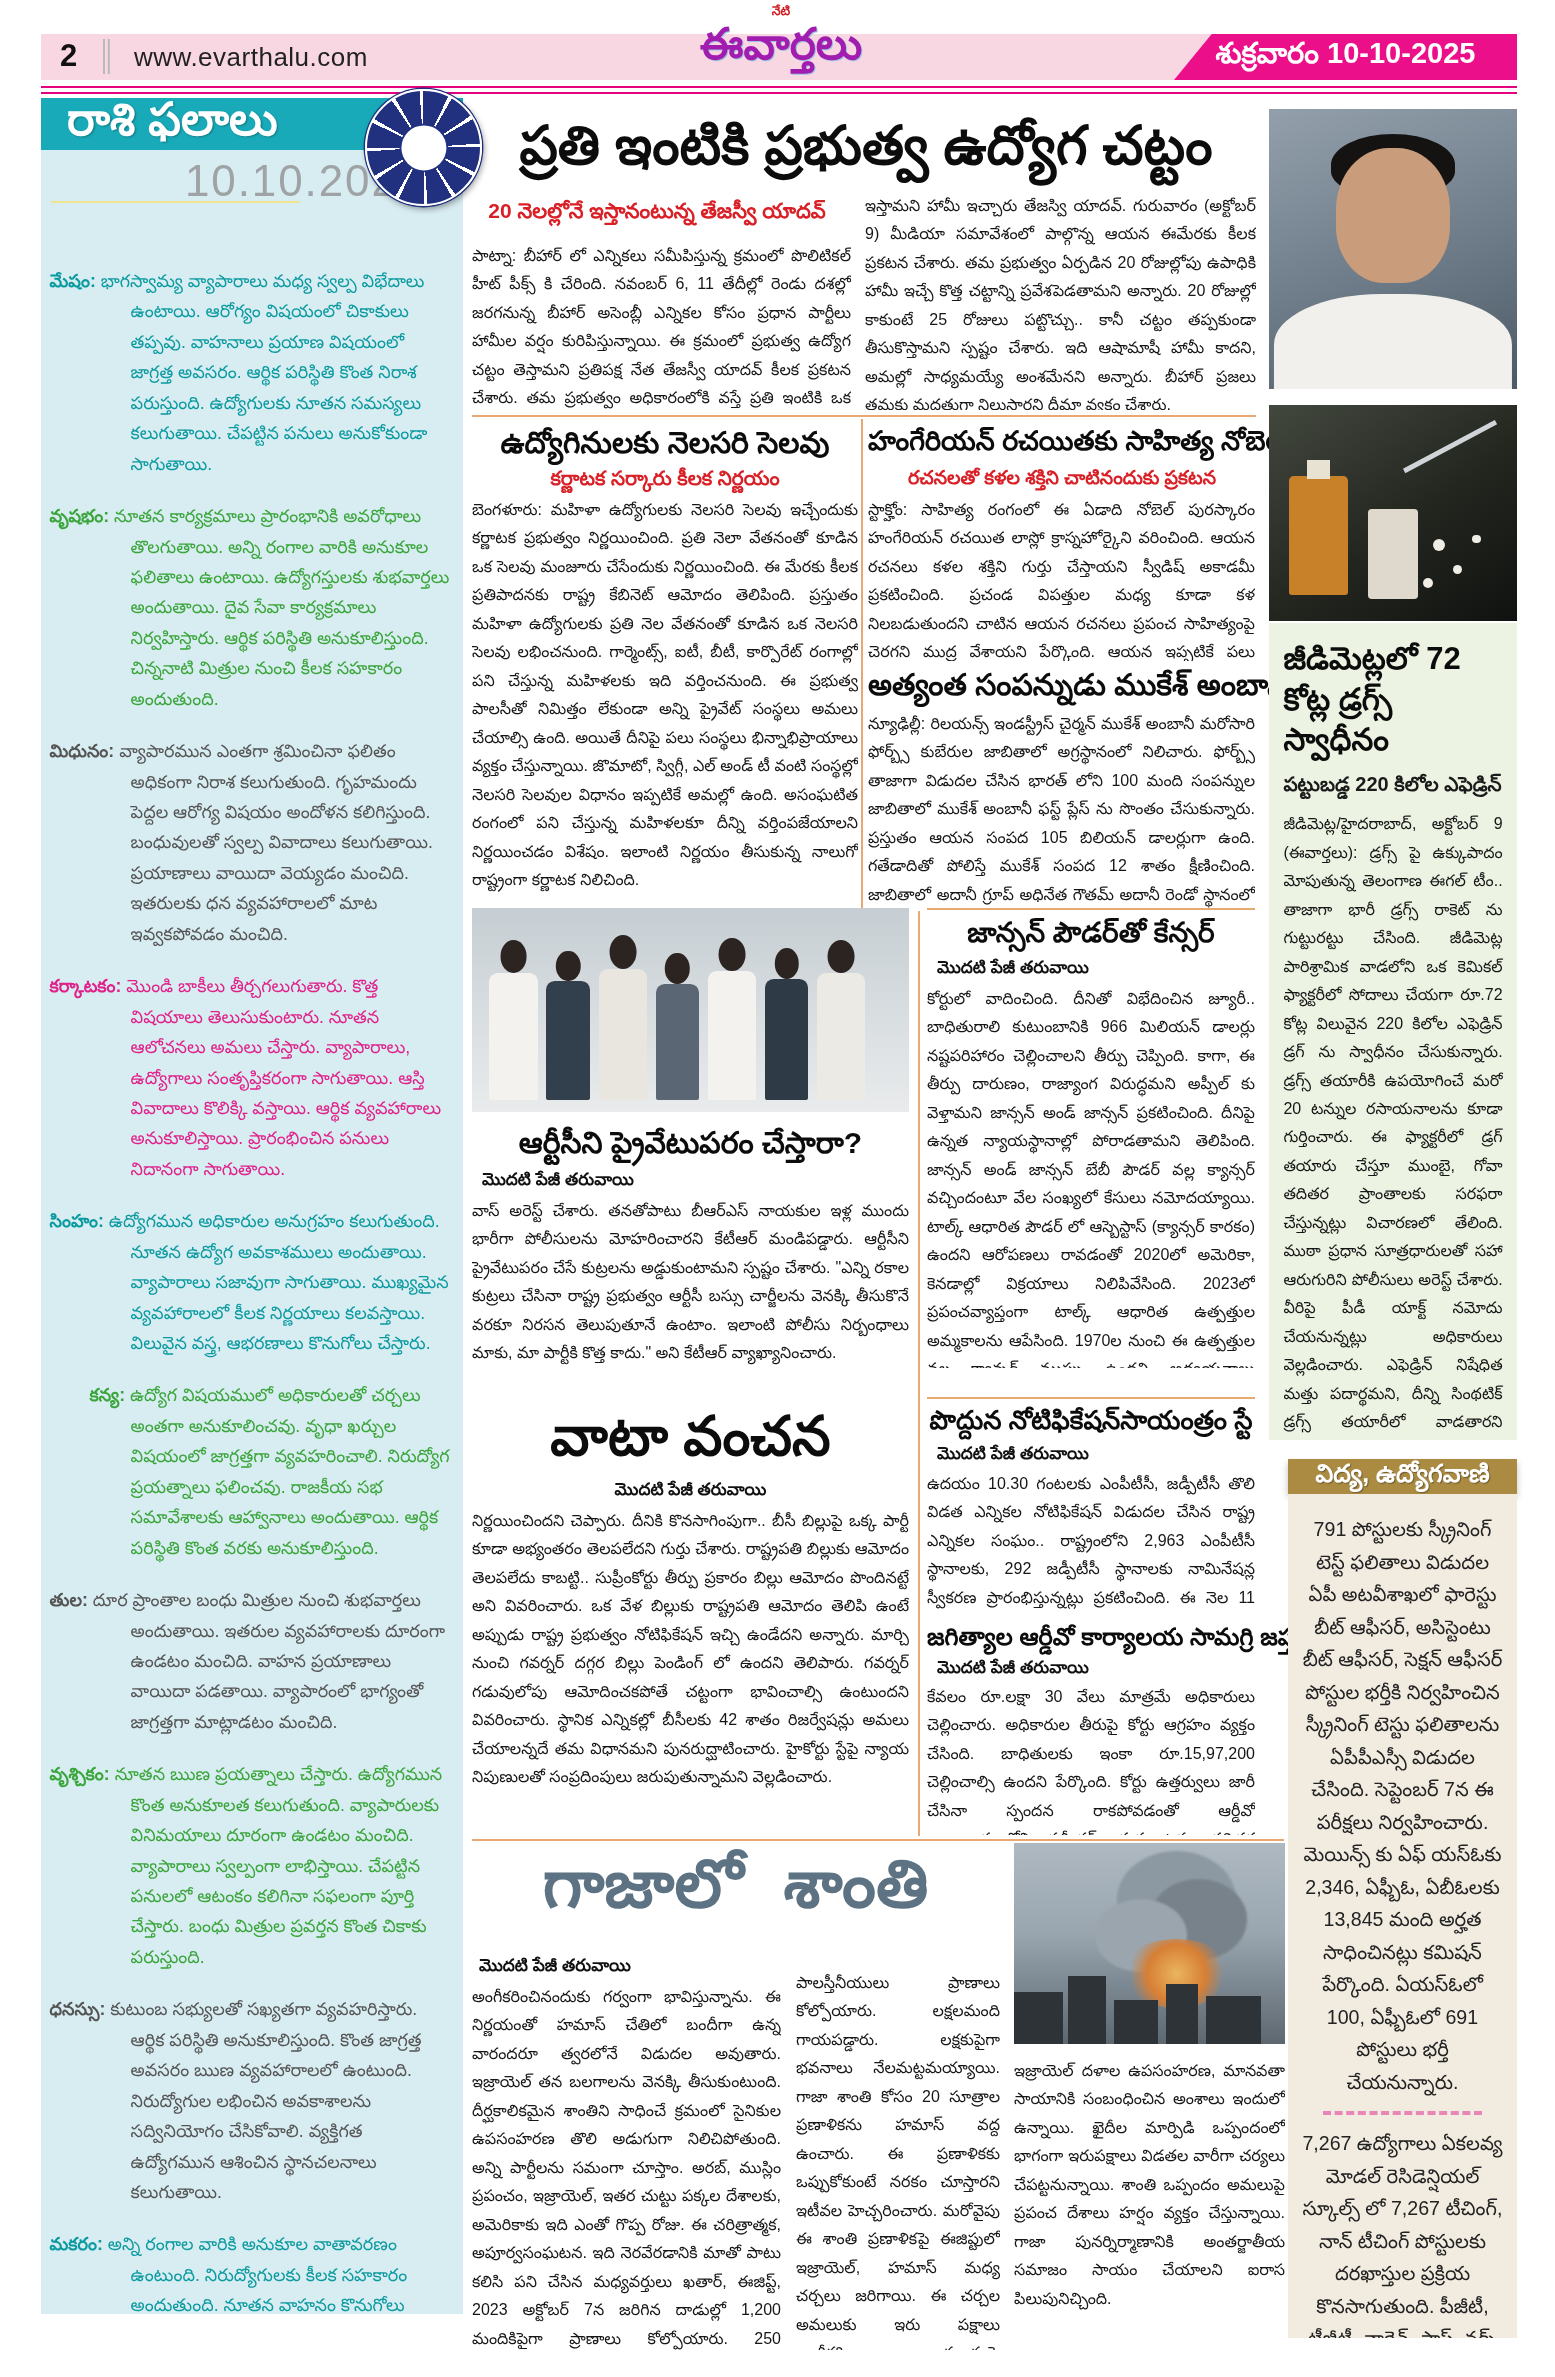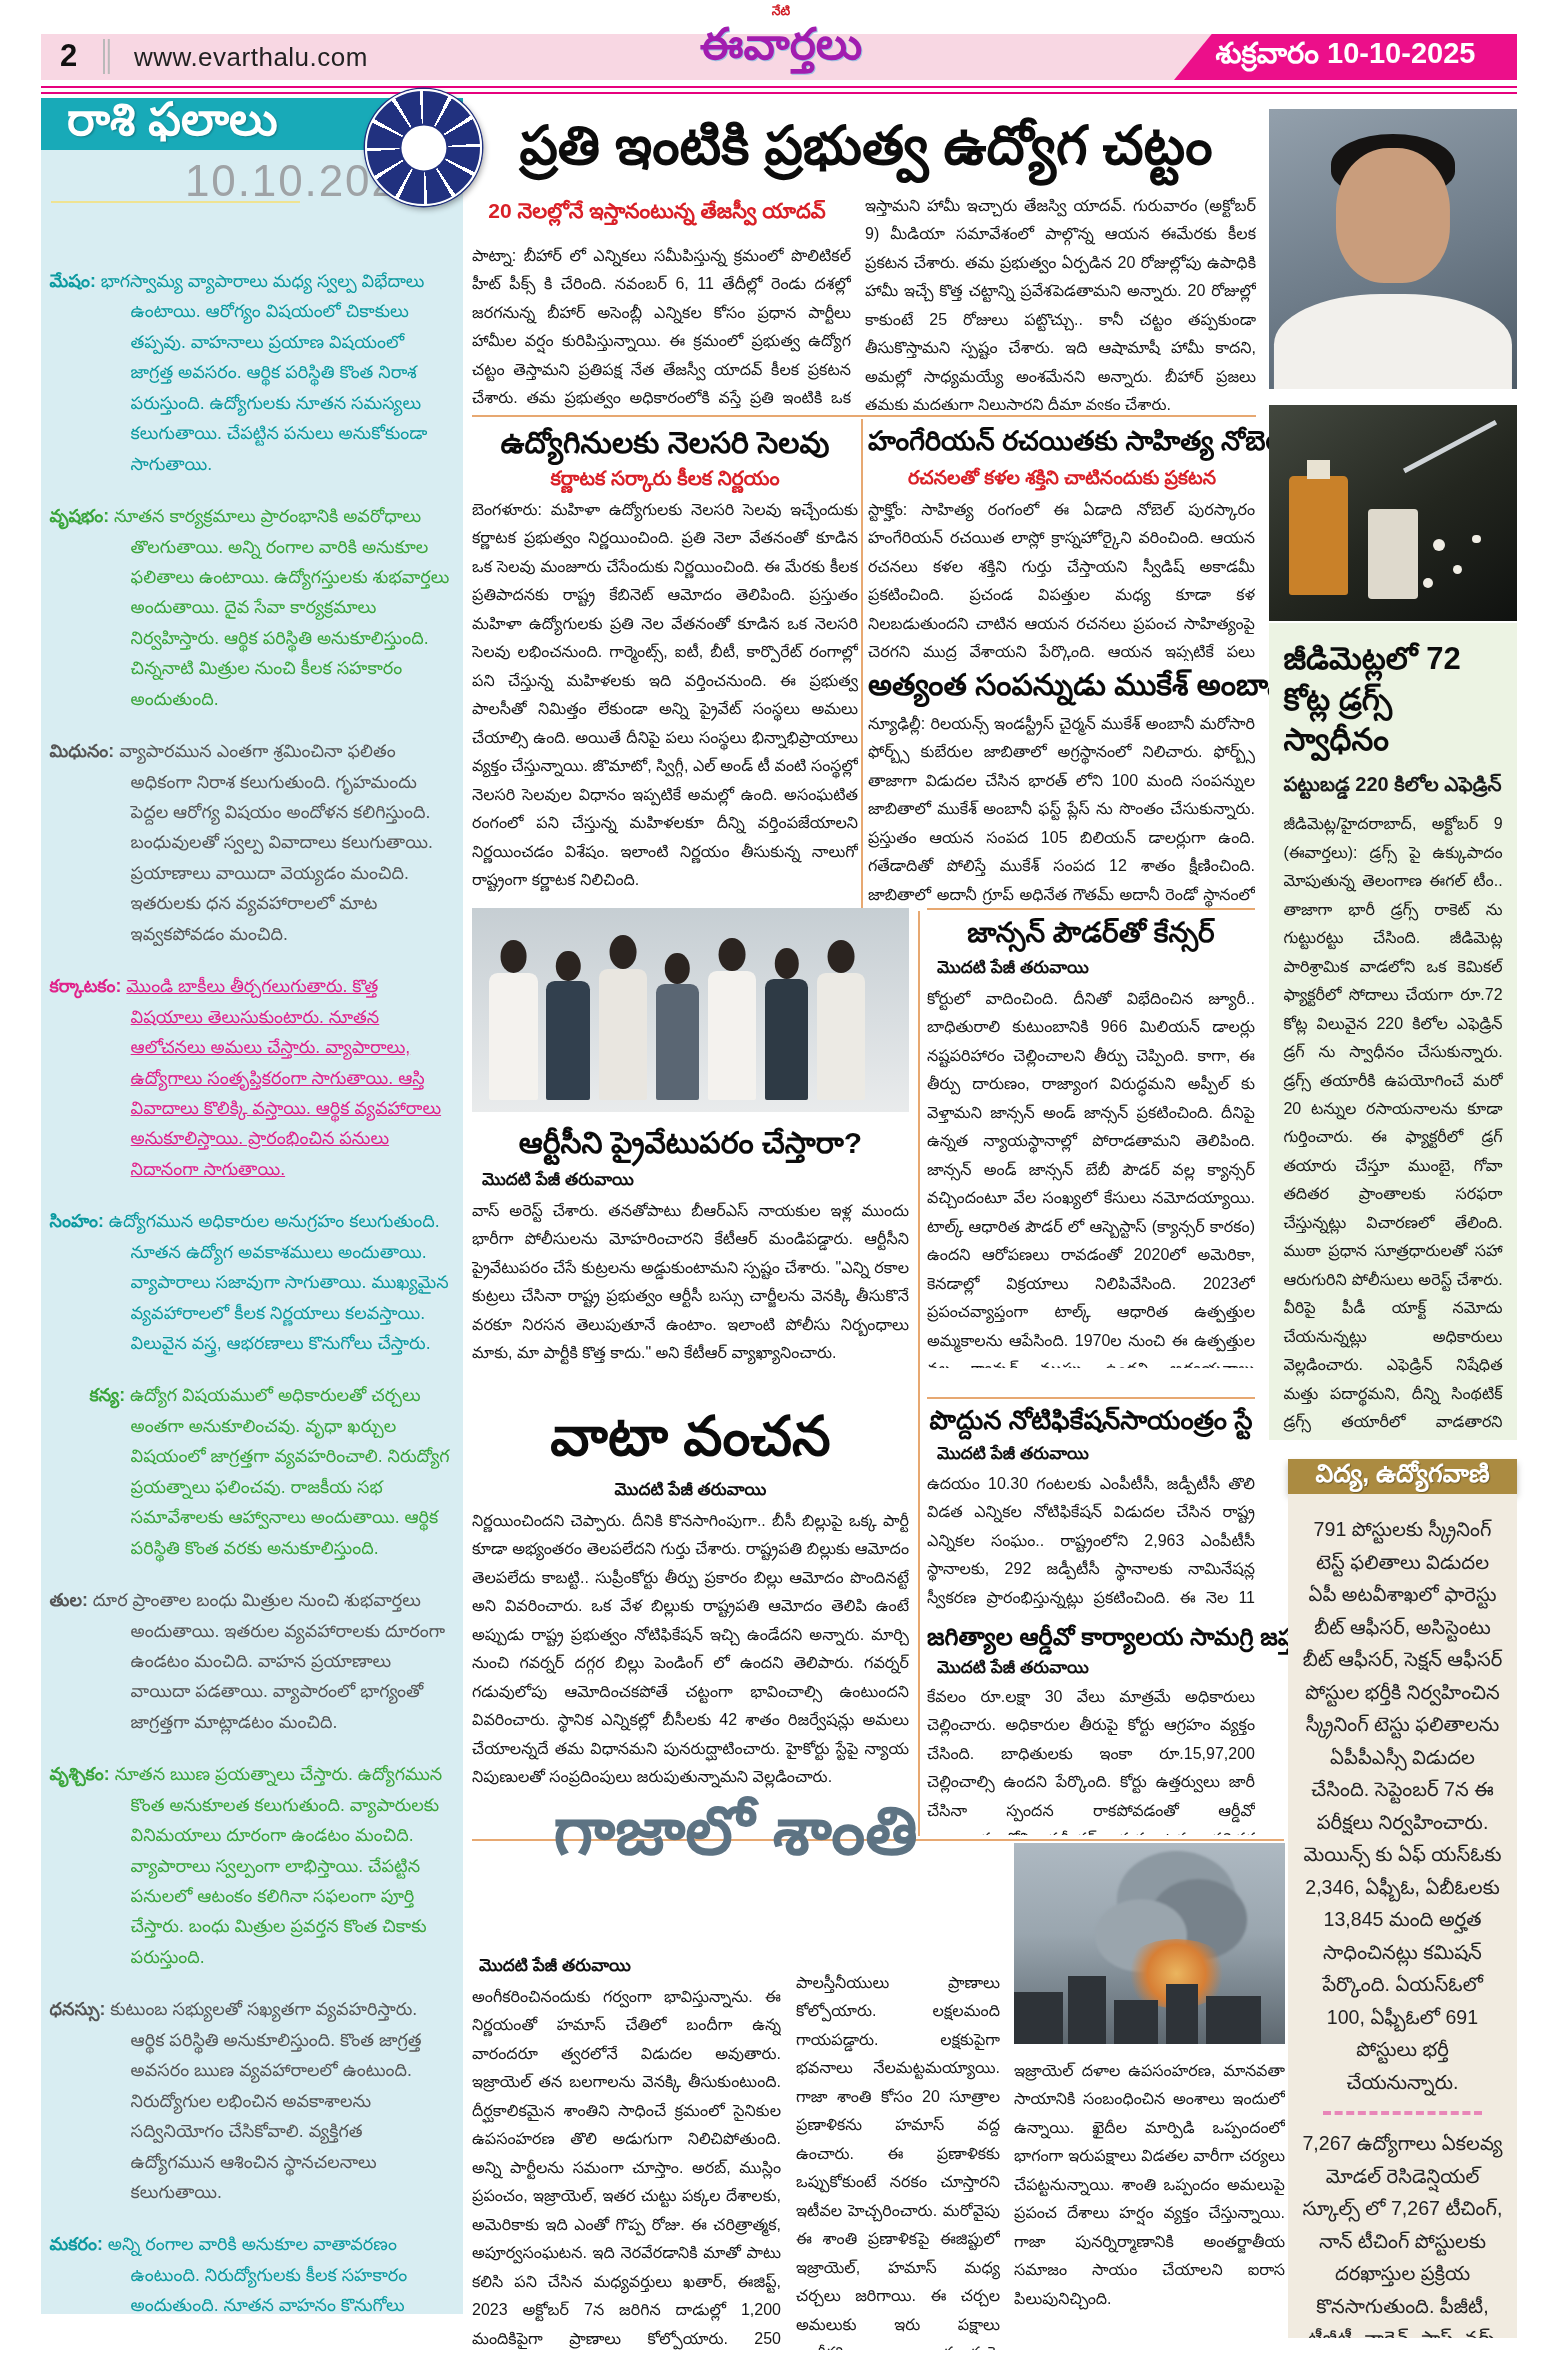--- a/index.html
+++ b/index.html
@@ -91,21 +91,21 @@
   <div class="abs horo-wrap" style="left:41px;top:98px;width:422px;height:2216px;">
     <div class="horo-head" style="height:52px;">
       <span class="horo-title">రాశి ఫలాలు</span>
     </div>
     <div class="abs horo-yellow" style="left:9.6px;top:103px;width:249px;"></div>
     <div class="abs horo-date" style="left:144px;top:58px;">10.10.2025</div>
     <div class="abs horo-entries" style="left:0;top:168px;width:422px;height:2046px;overflow:hidden;box-sizing:border-box;">
       <p class="horo"><b style="color: rgb(11, 154, 160);">మేషం:</b> <span style="color: rgb(11, 154, 160);">భాగస్వామ్య వ్యాపారాలు మధ్య స్వల్ప విభేదాలు ఉంటాయి. ఆరోగ్యం విషయంలో చికాకులు తప్పవు. వాహనాలు ప్రయాణ విషయంలో జాగ్రత్త అవసరం. ఆర్థిక పరిస్థితి కొంత నిరాశ పరుస్తుంది. ఉద్యోగులకు నూతన సమస్యలు కలుగుతాయి. చేపట్టిన పనులు అనుకోకుండా సాగుతాయి.</span></p>
       <p class="horo"><b style="color: rgb(58, 165, 58);">వృషభం:</b> <span style="color: rgb(58, 165, 58);">నూతన కార్యక్రమాలు ప్రారంభానికి అవరోధాలు తొలగుతాయి. అన్ని రంగాల వారికి అనుకూల ఫలితాలు ఉంటాయి. ఉద్యోగస్తులకు శుభవార్తలు అందుతాయి. దైవ సేవా కార్యక్రమాలు నిర్వహిస్తారు. ఆర్థిక పరిస్థితి అనుకూలిస్తుంది. చిన్ననాటి మిత్రుల నుంచి కీలక సహకారం అందుతుంది.</span></p>
       <p class="horo"><b style="color: rgb(85, 85, 85);">మిధునం:</b> <span style="color: rgb(85, 85, 85);">వ్యాపారమున ఎంతగా శ్రమించినా ఫలితం అధికంగా నిరాశ కలుగుతుంది. గృహమందు పెద్దల ఆరోగ్య విషయం అందోళన కలిగిస్తుంది. బంధువులతో స్వల్ప వివాదాలు కలుగుతాయి. ప్రయాణాలు వాయిదా వెయ్యడం మంచిది. ఇతరులకు ధన వ్యవహారాలలో మాట ఇవ్వకపోవడం మంచిది.</span></p>
-      <p class="horo"><b style="color: rgb(224, 33, 138);">కర్కాటకం:</b> <span style="color: rgb(224, 33, 138); text-decoration: underline;">మొండి బాకీలు తీర్చగలుగుతారు. కొత్త విషయాలు తెలుసుకుంటారు. నూతన ఆలోచనలు అమలు చేస్తారు. వ్యాపారాలు, ఉద్యోగాలు సంతృప్తికరంగా సాగుతాయి. ఆస్తి వివాదాలు కొలిక్కి వస్తాయి. ఆర్థిక వ్యవహారాలు అనుకూలిస్తాయి. ప్రారంభించిన పనులు నిదానంగా సాగుతాయి.</span></p>
+      <p class="horo"><b style="color: rgb(224, 33, 138);">కర్కాటకం:</b> <span style="color: rgb(224, 33, 138);">మొండి బాకీలు తీర్చగలుగుతారు. కొత్త విషయాలు తెలుసుకుంటారు. నూతన ఆలోచనలు అమలు చేస్తారు. వ్యాపారాలు, ఉద్యోగాలు సంతృప్తికరంగా సాగుతాయి. ఆస్తి వివాదాలు కొలిక్కి వస్తాయి. ఆర్థిక వ్యవహారాలు అనుకూలిస్తాయి. ప్రారంభించిన పనులు నిదానంగా సాగుతాయి.</span></p>
       <p class="horo"><b style="color: rgb(11, 154, 160);">సింహం:</b> <span style="color: rgb(11, 154, 160);">ఉద్యోగమున అధికారుల అనుగ్రహం కలుగుతుంది. నూతన ఉద్యోగ అవకాశములు అందుతాయి. వ్యాపారాలు సజావుగా సాగుతాయి. ముఖ్యమైన వ్యవహారాలలో కీలక నిర్ణయాలు కలవస్తాయి. విలువైన వస్త్ర, ఆభరణాలు కొనుగోలు చేస్తారు.</span></p>
       <p class="horo"><b style="color: rgb(58, 165, 58); padding-left: 40px;">కన్య:</b> <span style="color: rgb(58, 165, 58);">ఉద్యోగ విషయములో అధికారులతో చర్చలు అంతగా అనుకూలించవు. వృధా ఖర్చుల విషయంలో జాగ్రత్తగా వ్యవహరించాలి. నిరుద్యోగ ప్రయత్నాలు ఫలించవు. రాజకీయ సభ సమావేశాలకు ఆహ్వానాలు అందుతాయి. ఆర్థిక పరిస్థితి కొంత వరకు అనుకూలిస్తుంది.</span></p>
       <p class="horo"><b style="color: rgb(85, 85, 85);">తుల:</b> <span style="color: rgb(85, 85, 85);">దూర ప్రాంతాల బంధు మిత్రుల నుంచి శుభవార్తలు అందుతాయి. ఇతరుల వ్యవహారాలకు దూరంగా ఉండటం మంచిది. వాహన ప్రయాణాలు వాయిదా పడతాయి. వ్యాపారంలో భాగ్యంతో జాగ్రత్తగా మాట్లాడటం మంచిది.</span></p>
       <p class="horo"><b style="color: rgb(58, 165, 58);">వృశ్చికం:</b> <span style="color: rgb(58, 165, 58);">నూతన ఋణ ప్రయత్నాలు చేస్తారు. ఉద్యోగమున కొంత అనుకూలత కలుగుతుంది. వ్యాపారులకు వినిమయాలు దూరంగా ఉండటం మంచిది. వ్యాపారాలు స్వల్పంగా లాభిస్తాయి. చేపట్టిన పనులలో ఆటంకం కలిగినా సఫలంగా పూర్తి చేస్తారు. బంధు మిత్రుల ప్రవర్తన కొంత చికాకు పరుస్తుంది.</span></p>
       <p class="horo"><b style="color: rgb(85, 85, 85);">ధనస్సు:</b> <span style="color: rgb(85, 85, 85);">కుటుంబ సభ్యులతో సఖ్యతగా వ్యవహరిస్తారు. ఆర్థిక పరిస్థితి అనుకూలిస్తుంది. కొంత జాగ్రత్త అవసరం బుుణ వ్యవహారాలలో ఉంటుంది. నిరుద్యోగుల లభించిన అవకాశాలను సద్వినియోగం చేసికోవాలి. వ్యక్తిగత ఉద్యోగమున ఆశించిన స్థానచలనాలు కలుగుతాయి.</span></p>
       <p class="horo"><b style="color: rgb(11, 154, 160);">మకరం:</b> <span style="color: rgb(11, 154, 160);">అన్ని రంగాల వారికి అనుకూల వాతావరణం ఉంటుంది. నిరుద్యోగులకు కీలక సహకారం అందుతుంది. నూతన వాహనం కొనుగోలు చేస్తారు. ఉద్యోగులకు అదనపు పని బాధ్యతలు చికాకు కలిగిస్తాయి. దైవ సేవ కార్యక్రమాల్లో పాల్గొంటారు.</span></p>
 
     </div>
   </div>
   <div class="abs zodiac" style="left:365px;top:89px;width:113px;height:113px;z-index:6;">
@@ -159,21 +159,21 @@
 
   <div class="abs rule-h" style="left:927px;top:1397px;width:328px;"></div>
   <div class="abs art-title nowrap" style="left:927px;top:1407px;width:328px;font-size:26px;">పొద్దున నోటిఫికేషన్‌సాయంత్రం స్టే</div>
   <div class="abs cont" style="left:937px;top:1444px;">మొదటి పేజీ తరువాయి</div>
   <div class="abs body-txt" style="left:927px;top:1470px;width:328px;height:141px;">ఉదయం 10.30 గంటలకు ఎంపీటీసీ, జడ్పీటీసీ తొలి విడత ఎన్నికల నోటిఫికేషన్ విడుదల చేసిన రాష్ట్ర ఎన్నికల సంఘం.. రాష్ట్రంలోని 2,963 ఎంపీటీసీ స్థానాలకు, 292 జడ్పీటీసీ స్థానాలకు నామినేషన్ల స్వీకరణ ప్రారంభిస్తున్నట్లు ప్రకటించింది. ఈ నెల 11 వరకు నామినేషన్ల స్వీకరణకు గడువు ఇచ్చింది. కానీ, సాయంత్రం హైకోర్టు ఈ నోటిఫికేషన్ పై స్టే విధించడంతో ఎన్నికల ప్రక్రియ నిలిచిపోయింది. తదుపరి ఉత్తర్వులు వచ్చే వరకు రద్దు చేస్తున్నట్లు గెజిట్ విడుదల చేసింది. తదుపరి నోటిఫికేషన్ వచ్చే వరకు నిలిపివేస్తున్నట్లు పేర్కొంది.</div>
   <div class="abs art-title nowrap" style="left:927px;top:1624px;width:328px;font-size:24px;">జగిత్యాల ఆర్డీవో కార్యాలయ సామగ్రి జప్తు</div>
   <div class="abs cont" style="left:937px;top:1658px;">మొదటి పేజీ తరువాయి</div>
   <div class="abs body-txt" style="left:927px;top:1683px;width:328px;height:152px;">కేవలం రూ.లక్షా 30 వేలు మాత్రమే అధికారులు చెల్లించారు. అధికారుల తీరుపై కోర్టు ఆగ్రహం వ్యక్తం చేసింది. బాధితులకు ఇంకా రూ.15,97,200 చెల్లించాల్సి ఉందని పేర్కొంది. కోర్టు ఉత్తర్వులు జారీ చేసినా స్పందన రాకపోవడంతో ఆర్డీవో కార్యాలయంలోని ఫర్నీచర్, కంప్యూటర్లు తదితర సామగ్రి జప్తు చేయాలని ఆదేశించింది. దీంతో అధికారుల్లో కలకలం రేగింది. ఆర్డీవో కార్యాలయ సామగ్రి జప్తు ప్రక్రియను సిబ్బంది చేపట్టారు. ఎన్నికల సంఘం కూడా ఈ ప్రక్రియపై నివేదిక కోరినట్లు సమాచారం.</div>
 
   <div class="abs rule-h" style="left:472px;top:1839px;width:812px;"></div>
-  <div class="abs art-title nowrap" style="left:472px;top:1796px;width:527px;font-size:67px;color:#5d7383;">గాజాలో శాంతి</div>
+  <div class="abs art-title nowrap" style="left:472px;top:1854px;width:527px;font-size:67px;color:#5d7383;font-family:Liberation Mono, monospace;">గాజాలో శాంతి</div>
   <div class="abs cont" style="left:479px;top:1956px;">మొదటి పేజీ తరువాయి</div>
   <div class="abs body-txt" style="left:472px;top:1983px;width:309px;height:367px;">అంగీకరించినందుకు గర్వంగా భావిస్తున్నాను. ఈ నిర్ణయంతో హమాస్ చేతిలో బందీగా ఉన్న వారందరూ త్వరలోనే విడుదల అవుతారు. ఇజ్రాయెల్ తన బలగాలను వెనక్కి తీసుకుంటుంది. దీర్ఘకాలికమైన శాంతిని సాధించే క్రమంలో సైనికుల ఉపసంహరణ తొలి అడుగుగా నిలిచిపోతుంది. అన్ని పార్టీలను సమంగా చూస్తాం. అరబ్, ముస్లిం ప్రపంచం, ఇజ్రాయెల్, ఇతర చుట్టు పక్కల దేశాలకు, అమెరికాకు ఇది ఎంతో గొప్ప రోజు. ఈ చరిత్రాత్మక, అపూర్వసంఘటన. ఇది నెరవేరడానికి మాతో పాటు కలిసి పని చేసిన మధ్యవర్తులు ఖతార్, ఈజిప్ట్, 2023 అక్టోబర్ 7న జరిగిన దాడుల్లో 1,200 మందికిపైగా ప్రాణాలు కోల్పోయారు. 250 మందికిపైగా బందీలుగా తీసుకెళ్లారు.</div>
   <div class="abs body-txt" style="left:796px;top:1969px;width:204px;height:381px;">పాలస్తీనీయులు ప్రాణాలు కోల్పోయారు. లక్షలమంది గాయపడ్డారు. లక్షకుపైగా భవనాలు నేలమట్టమయ్యాయి. గాజా శాంతి కోసం 20 సూత్రాల ప్రణాళికను హమాస్ వద్ద ఉంచారు. ఈ ప్రణాళికకు ఒప్పుకోకుంటే నరకం చూస్తారని ఇటీవల హెచ్చరించారు. మరోవైపు ఈ శాంతి ప్రణాళికపై ఈజిప్టులో ఇజ్రాయెల్, హమాస్ మధ్య చర్చలు జరిగాయి. ఈ చర్చల అమలుకు ఇరు పక్షాలు అంగీకరించాయి. ఒప్పందంపై ఇజ్రాయెల్ ప్రధాని బెంజమిన్ నెతన్యాహు స్పందిస్తూ.. ఈ నిర్ణయం ఇజ్రాయెల్ కు గొప్ప విజయమని అభివర్ణించారు. ఈ ఒప్పందాన్ని ఆమోదించారు.</div>
   <div class="abs photo ph-gaza" style="left:1014px;top:1843px;width:271px;height:201px;">
     <div class="smoke" style="left:38%;top:4%;width:44%;height:48%;background:#8d99a2;"></div>
     <div class="smoke" style="left:50%;top:18%;width:36%;height:40%;background:#77828b;"></div>
     <div class="smoke" style="left:30%;top:28%;width:34%;height:36%;background:#9aa5ad;"></div>
     <div class="blast" style="left:40%;top:48%;width:40%;height:34%;"></div>
     <div class="bldg" style="left:0;width:18%;height:26%;"></div>
     <div class="bldg" style="left:20%;width:14%;height:34%;"></div>

